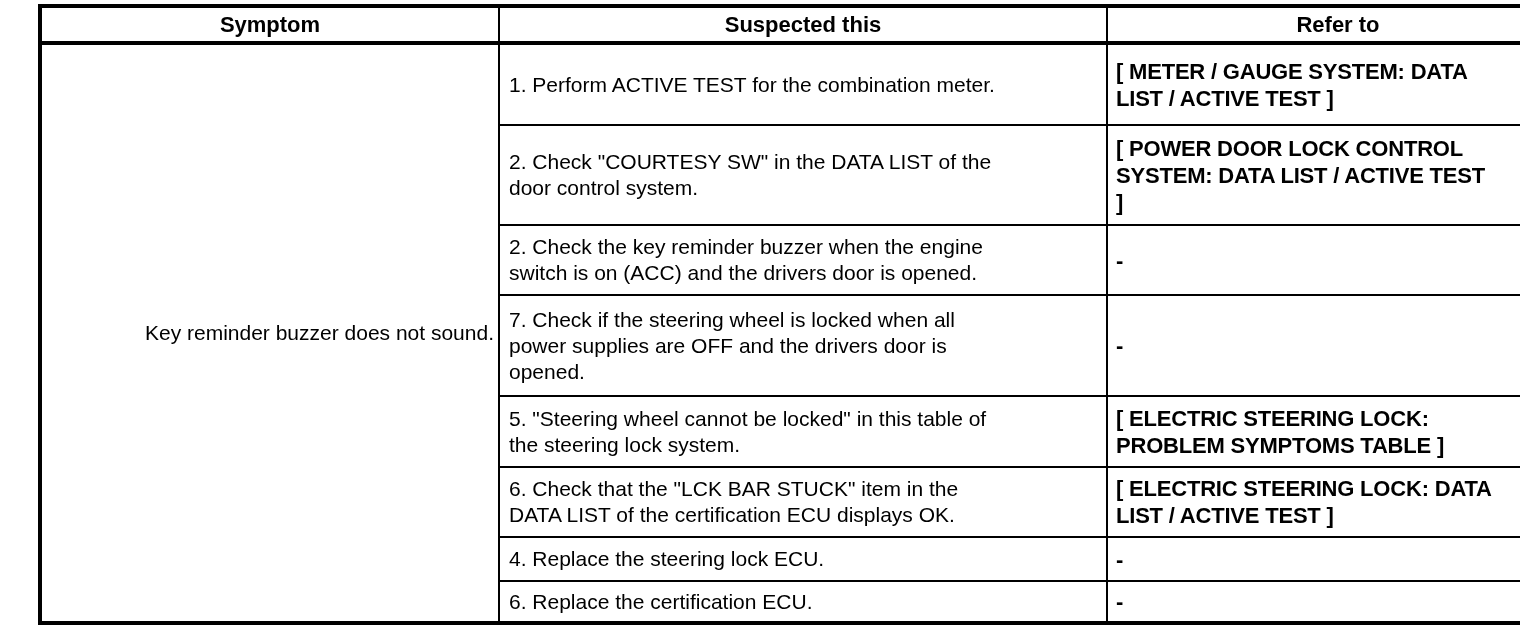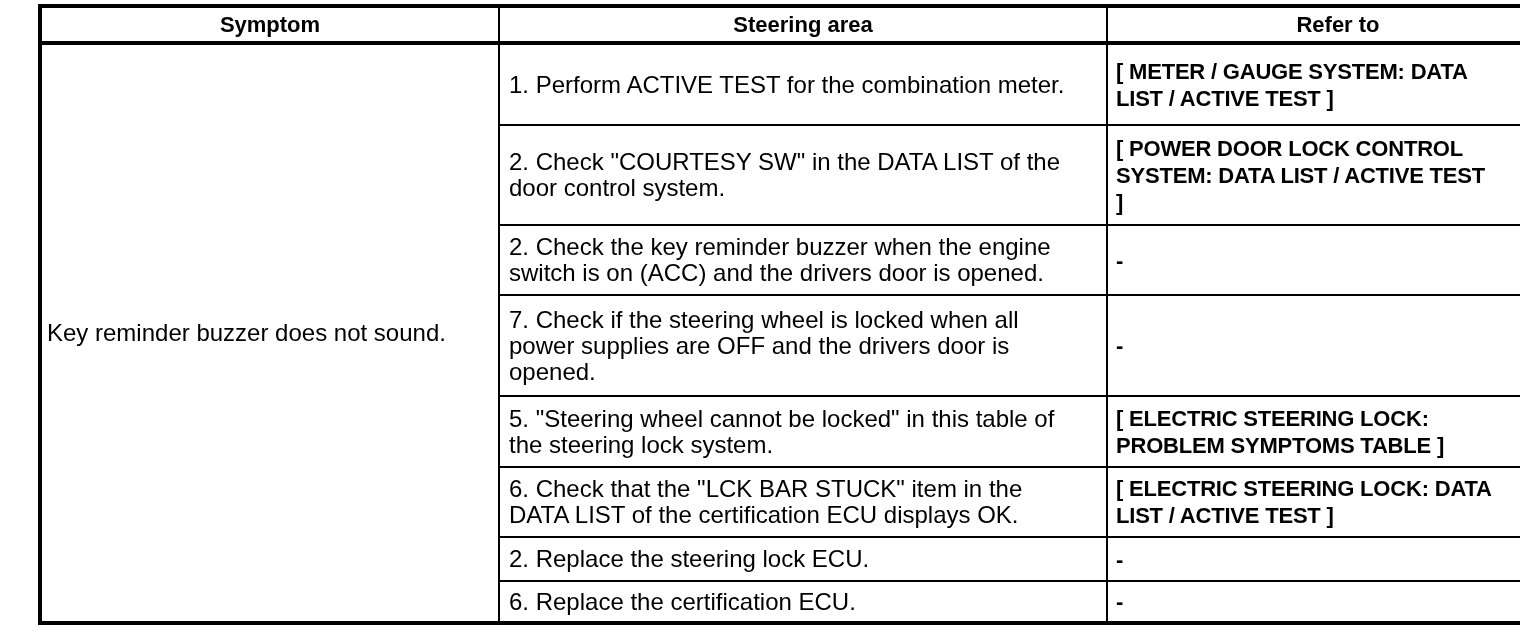--- a/index.html
+++ b/index.html
@@ -43,27 +43,27 @@
   th.col-refer   { width: 452px; }
 
   thead th {
     font-size: 22px;
     font-weight: bold;
     text-align: center;
     height: 33px;
     padding: 0 4px;
   }
   td {
-    font-size: 24px;
+    font-size: 21px;
     line-height: 26px;
     white-space: pre-line;
   }
   td.symptom-cell {
     padding: 2px 4px 2px 5px;
-    text-align: left;
+    text-align: right;
   }
   td.area-cell {
     padding: 4px 6px 4px 9px;
     text-align: left;
   }
   td.refer-cell {
     font-weight: bold;
     font-size: 22px;
     line-height: 27px;
     padding: 4px 4px 4px 8px;
@@ -81,21 +81,21 @@
   tbody tr.r7 { height: 42px; }
 </style>
 </head>
 <body>
 
 <div class="table-wrap">
   <table class="symptom-table">
     <thead>
       <tr>
         <th class="col-symptom">Symptom</th>
-        <th class="col-area">Steering area</th>
+        <th class="col-area">Suspected this</th>
         <th class="col-refer">Refer to</th>
       </tr>
     </thead>
     <tbody>
       <tr class="r0">
         <td class="symptom-cell" rowspan="8">Key reminder buzzer does not sound.</td>
         <td class="area-cell">1. Perform ACTIVE TEST for the combination meter.</td>
         <td class="refer-cell">[ METER / GAUGE SYSTEM: DATA
 LIST / ACTIVE TEST ]</td>
       </tr>
@@ -123,21 +123,21 @@
         <td class="refer-cell">[ ELECTRIC STEERING LOCK:
 PROBLEM SYMPTOMS TABLE ]</td>
       </tr>
       <tr class="r5">
         <td class="area-cell">6. Check that the "LCK BAR STUCK" item in the
 DATA LIST of the certification ECU displays OK.</td>
         <td class="refer-cell">[ ELECTRIC STEERING LOCK: DATA
 LIST / ACTIVE TEST ]</td>
       </tr>
       <tr class="r6">
-        <td class="area-cell">2. Replace the steering lock ECU.</td>
+        <td class="area-cell">4. Replace the steering lock ECU.</td>
         <td class="refer-cell">-</td>
       </tr>
       <tr class="r7">
         <td class="area-cell">6. Replace the certification ECU.</td>
         <td class="refer-cell">-</td>
       </tr>
     </tbody>
   </table>
 </div>
 

